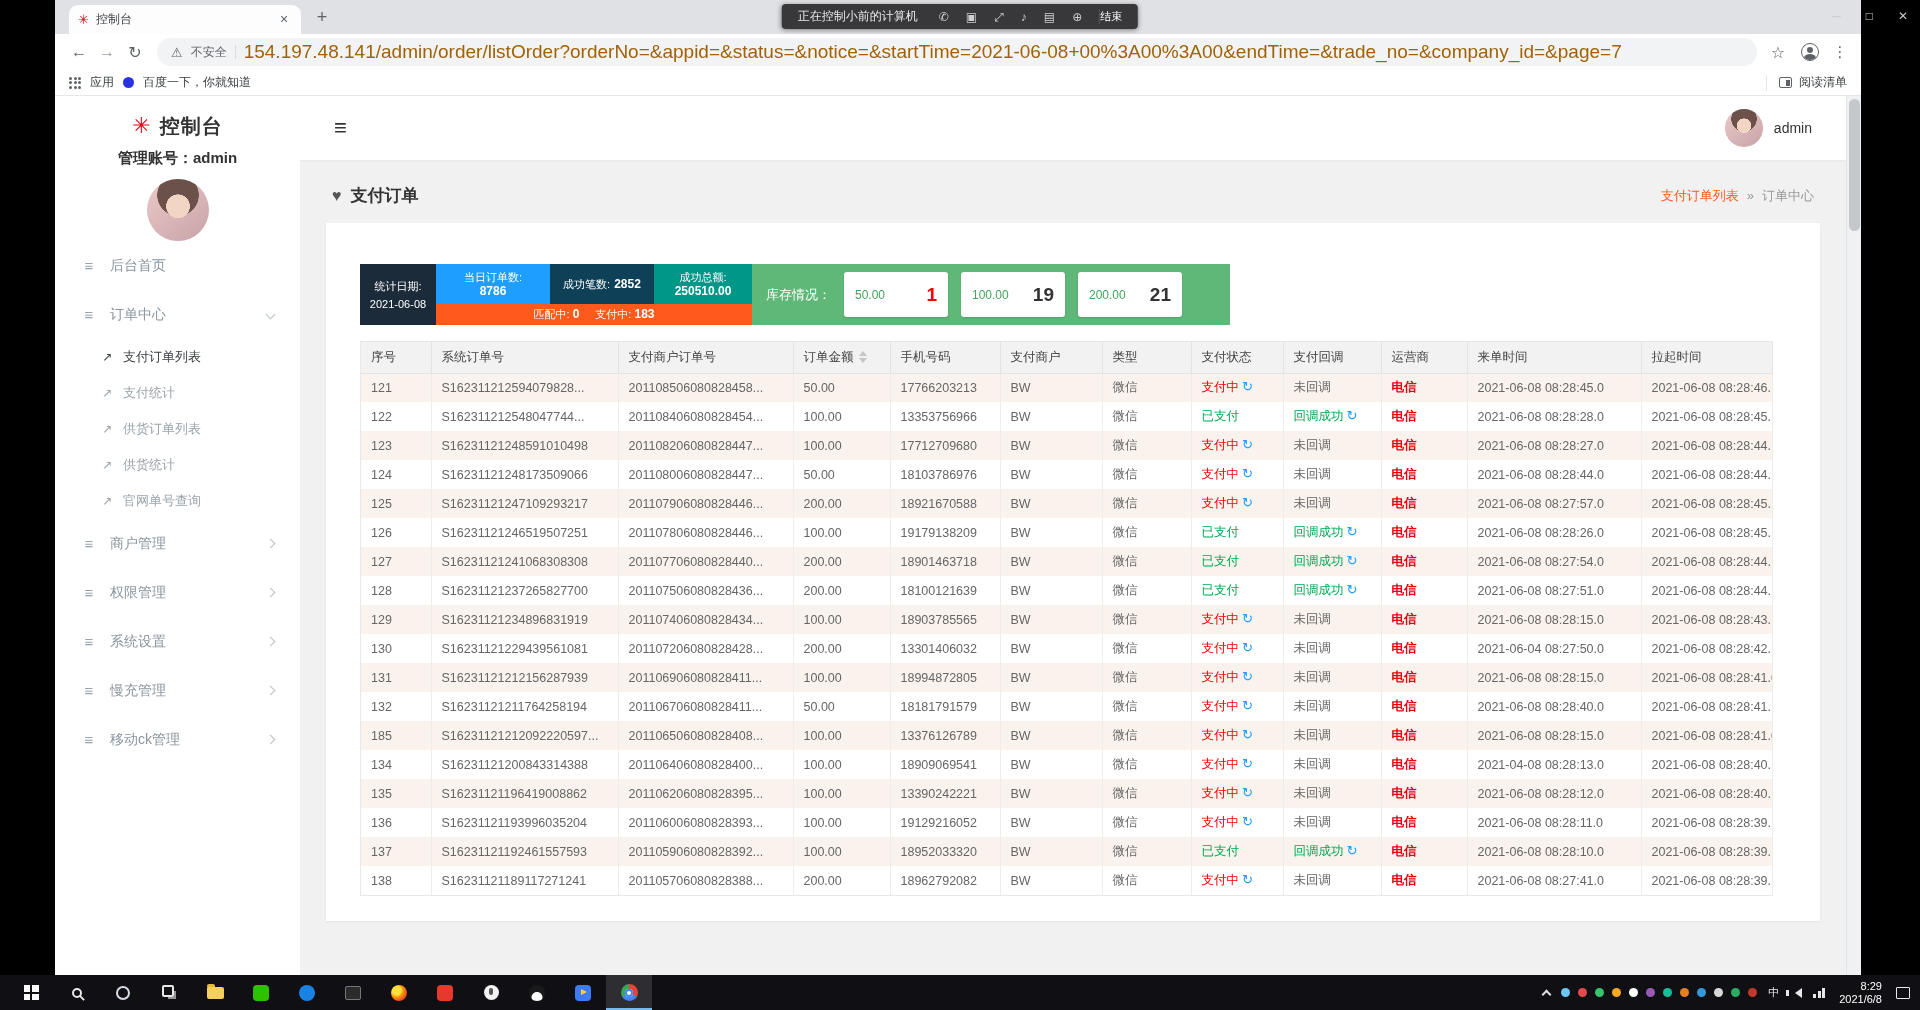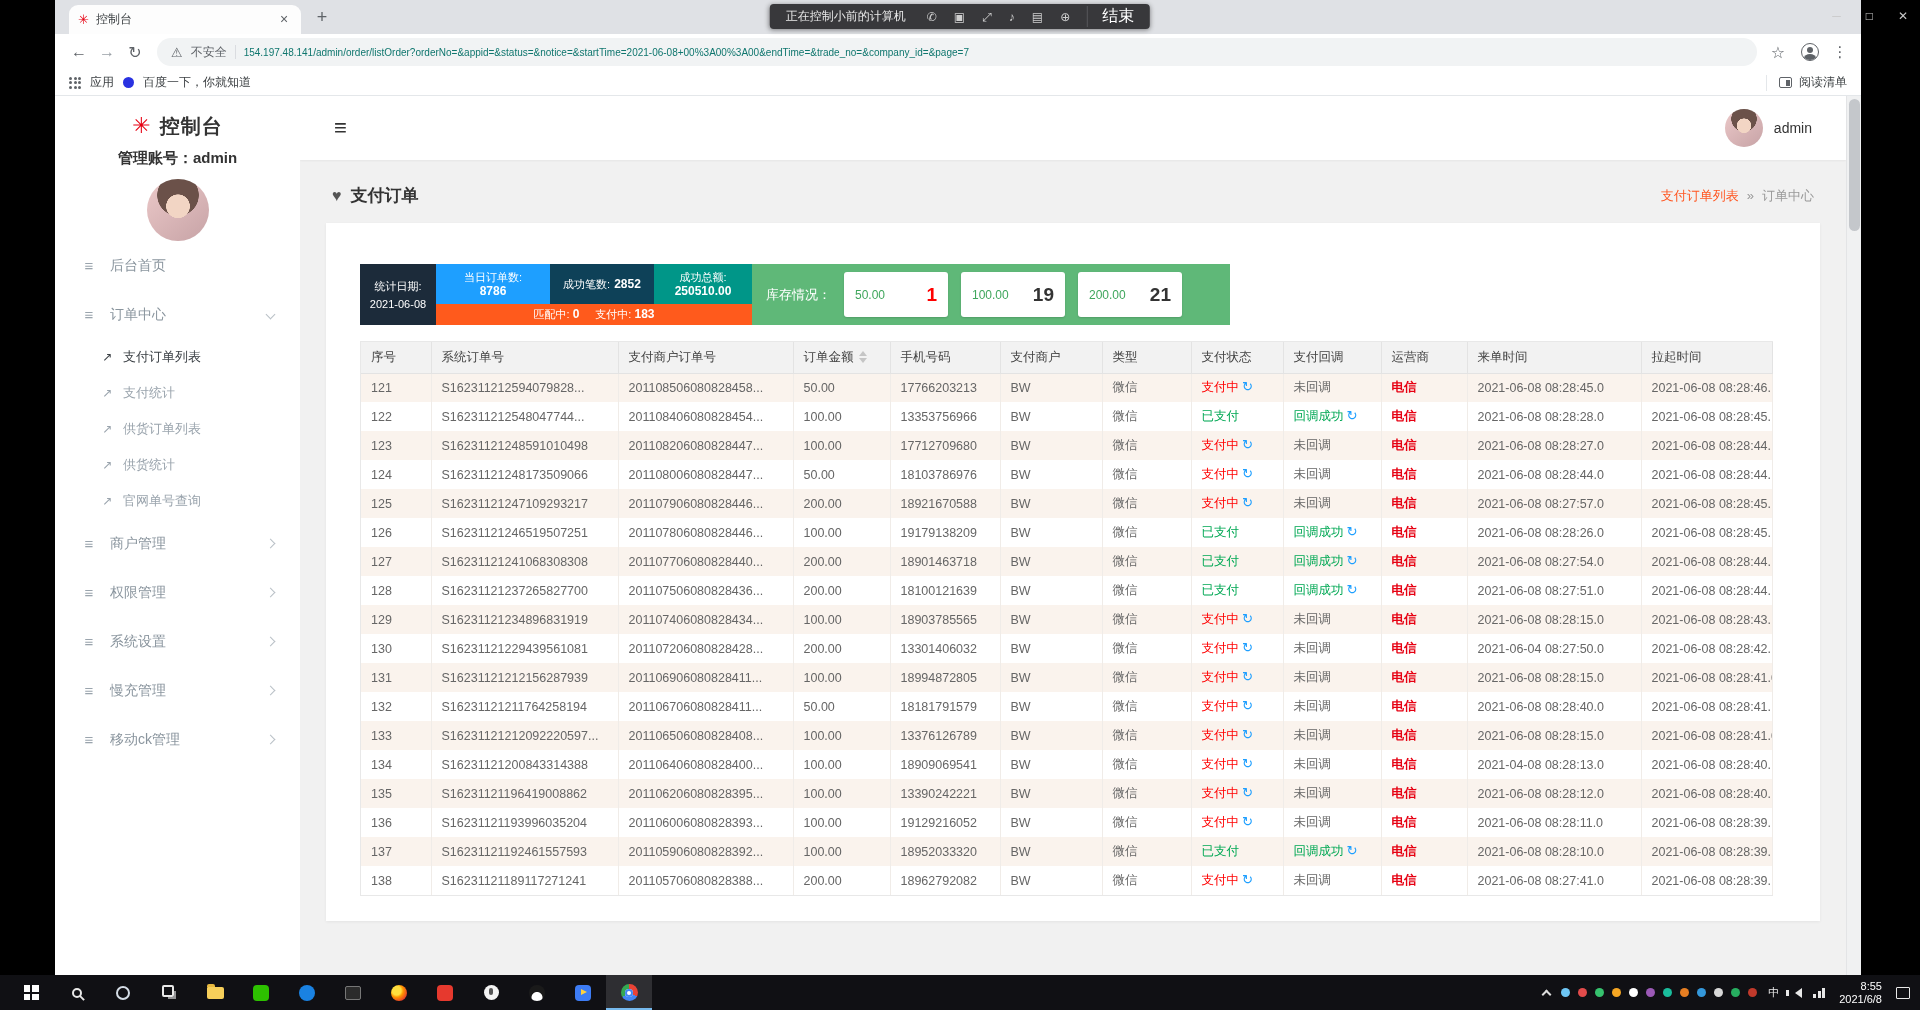--- a/index.html
+++ b/index.html
@@ -15,41 +15,41 @@
   .tab-title { flex:1; font-size:12px; color:#3c4043; white-space:nowrap; overflow:hidden; }
   .tab-close { color:#5f6368; font-size:14px; width:16px; height:16px; line-height:15px; text-align:center; border-radius:50%; }
   .newtab { width:26px; height:26px; margin:0 0 4px 8px; color:#5f6368; font-size:18px; display:flex; align-items:center; justify-content:center; }
   .toolbar { height:36px; background:#fff; display:flex; align-items:center; padding:0 10px; }
   .nav-ico { width:28px; height:28px; border-radius:50%; display:flex; align-items:center; justify-content:center; color:#5f6368; font-size:16px; }
   .nav-ico.dim { color:#9aa0a6; }
   .urlbar { flex:1; height:28px; background:#f1f3f4; border-radius:14px; display:flex; align-items:center; padding:0 14px; gap:8px; margin:0 8px; overflow:hidden; }
   .url-warn { color:#5f6368; font-size:13px; }
   .url-sec { color:#5f6368; font-size:12px; white-space:nowrap; }
   .url-sep { width:1px; height:14px; background:#dadce0; flex-shrink:0; }
-  .url-text { color:#0f766e; font-size:10px; white-space:nowrap; overflow:hidden; }
+  .url-text { color:#a16207; font-size:19px; white-space:nowrap; overflow:hidden; }
   .tool-right { display:flex; align-items:center; gap:6px; }
   .star { color:#5f6368; font-size:16px; width:26px; text-align:center; }
   .person { width:18px; height:18px; border-radius:50%; border:1.6px solid #5f6368; position:relative; overflow:hidden; margin:0 4px; }
   .person::before { content:""; position:absolute; left:50%; top:3px; width:6px; height:6px; margin-left:-3px; border-radius:50%; background:#5f6368; }
   .person::after { content:""; position:absolute; left:50%; top:10px; width:12px; height:8px; margin-left:-6px; border-radius:50% 50% 0 0; background:#5f6368; }
   .dots { color:#5f6368; font-size:15px; width:22px; text-align:center; }
   .bookmarks { height:26px; background:#fff; border-bottom:1px solid #e4e7ea; display:flex; align-items:center; padding:0 14px; gap:9px; font-size:12px; color:#3c4043; }
   .apps-grid { width:12px; height:12px; display:grid; grid-template:repeat(3,1fr)/repeat(3,1fr); gap:1.5px; }
   .apps-grid i { background:#5f6368; border-radius:50%; }
   .bm-fav { width:11px; height:11px; border-radius:50%; background:#2932e1; flex-shrink:0; }
   .reading { margin-left:auto; display:flex; align-items:center; gap:7px; border-left:1px solid #e4e7ea; padding-left:12px; height:16px; }
   .reading-ico { width:13px; height:11px; border:1px solid #5f6368; border-radius:2px; position:relative; }
   .reading-ico::after { content:""; position:absolute; right:1.5px; top:1.5px; bottom:1.5px; width:4px; background:#5f6368; }
 
   
   .remote { position:absolute; top:4px; left:50%; transform:translateX(-50%); height:25px; background:#38383b;
     border-radius:4px; display:flex; align-items:center; padding:0 16px; gap:17px; z-index:80; box-shadow:0 1px 5px rgba(0,0,0,.45); }
   .remote-title { color:#e9e9e9; font-size:12px; margin-right:4px; white-space:nowrap; }
   .remote-ico { color:#cfcfcf; font-size:12px; line-height:12px; }
-  .remote-end { color:#fff; font-size:16px; padding-left:14px; border-left:1px solid #58585c; white-space:nowrap; }
+  .remote-end { color:#fff; font-size:11px; border-left:1px solid #58585c; white-space:nowrap; }
   .viewer-controls { position:absolute; top:0; right:12px; height:32px; display:flex; gap:25px; align-items:center; z-index:90; color:#c9c9c9; font-size:12px; }
 
   
   .viewport { position:relative; height:879px; display:flex; background:#f1f1f1; overflow:hidden; }
   .pg-scroll { position:absolute; right:0; top:0; width:15px; height:100%; background:#f0f1f2; border-left:1px solid #e3e4e6; z-index:20; }
   .pg-thumb { position:absolute; top:3px; left:2px; width:11px; height:132px; background:#c4c7cb; border-radius:6px; }
 
   
   .sidebar { width:245px; background:#fff; flex-shrink:0; padding-top:12px; }
   .logo-row { display:flex; align-items:center; justify-content:center; gap:9px; height:36px; }
@@ -607,21 +607,21 @@
     <td>18181791579</td>
     <td>BW</td>
     <td>微信</td>
     <td><span class="status-paying">支付中</span><span class="refresh">↻</span></td>
     <td><span class="cb-none">未回调</span></td>
     <td class="carrier">电信</td>
     <td>2021-06-08 08:28:40.0</td>
     <td>2021-06-08 08:28:41.</td>
   </tr>
                     <tr>
-    <td>133</td>
+    <td>185</td>
     <td>S16231121212092220597...</td>
     <td>201106506080828408...</td>
     <td>100.00</td>
     <td>13376126789</td>
     <td>BW</td>
     <td>微信</td>
     <td><span class="status-paying">支付中</span><span class="refresh">↻</span></td>
     <td><span class="cb-none">未回调</span></td>
     <td class="carrier">电信</td>
     <td>2021-06-08 08:28:15.0</td>
@@ -797,19 +797,19 @@
           <span class="tray-dot" style="background: rgb(192, 57, 43);"></span>
         </span>
       <span class="ime">中</span>
       <span class="ic-speaker"></span>
       <span class="ic-net">
           <i></i>
           <i></i>
           <i></i>
         </span>
       <div class="tb-clock">
-        <div>8:55</div>
+        <div>8:29</div>
         <div>2021/6/8</div>
       </div>
       <span class="ic-notify"></span>
     </div>
   </div>
 </div>
 
 </body></html>

